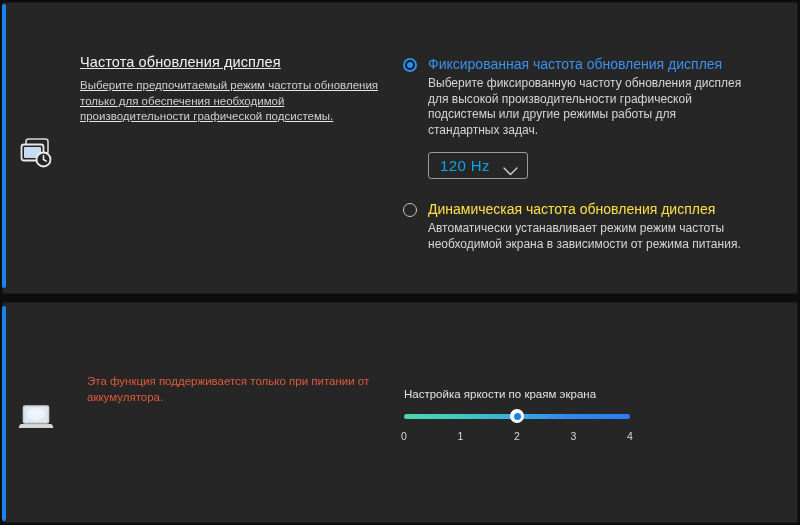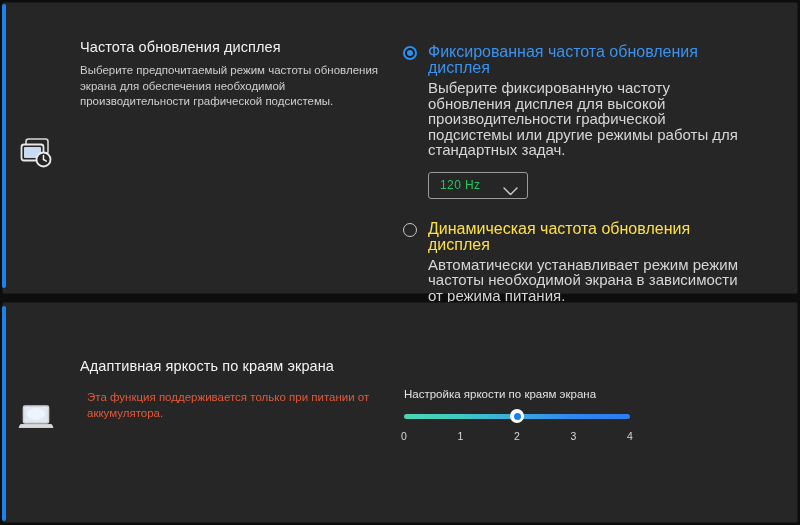--- a/index.html
+++ b/index.html
@@ -110,29 +110,30 @@
     left: 2px; top: 2px;
     width: 6px; height: 6px;
     border-radius: 50%;
     background: #2a8ff0;
   }
   .radio.off {
     border: 1.4px solid #c7c7c7;
     background: transparent;
   }
   .radio-label {
-    font-size: 16px;
+    font-size: 14px;
     line-height: 16px;
     display: block;
+    margin-top: 12px;
   }
   .radio-label.sel { color: #3b92ef; }
   .radio-label.unsel { color: #fde047; }
 
   .radio-desc {
-    font-size: 15px;
+    font-size: 12px;
     line-height: 15.5px;
     color: #d6d6d6;
     margin: 4px 0 0 0;
     padding-left: 28px;
     max-width: 330px;
   }
   .radio-note {
     font-size: 11.5px;
     line-height: 15.5px;
     color: #e05a3c;
@@ -149,22 +150,22 @@
     height: 27px;
     border: 1px solid #9a9a9a;
     border-radius: 3px;
     background: #262626;
     box-sizing: border-box;
     display: flex;
     align-items: center;
     cursor: pointer;
   }
   .dropdown-value {
-    font-size: 12px;
-    color: #22c55e;
+    font-size: 15px;
+    color: #0ea5e9;
     padding-left: 11px;
     letter-spacing: .4px;
   }
   .chevron {
     position: absolute;
     right: 9px;
     top: 9px;
   }
 
   
@@ -246,23 +247,23 @@
     <svg width="40" height="40" viewBox="0 0 40 40">
       <rect x="8" y="5" width="22" height="15" rx="2.5" fill="none" stroke="#d8d8d8" stroke-width="1.6"></rect>
       <rect x="3.5" y="10.5" width="22" height="16" rx="2.5" fill="#262626" stroke="#e8e8e8" stroke-width="1.8"></rect>
       <rect x="6" y="13" width="17" height="11" rx="1" fill="#c7dcf2"></rect>
       <circle cx="25.5" cy="25.5" r="7" fill="#262626" stroke="#ededed" stroke-width="1.8"></circle>
       <line x1="25.5" y1="21.5" x2="25.5" y2="25.5" stroke="#ededed" stroke-width="1.5" stroke-linecap="round"></line>
       <line x1="25.5" y1="25.5" x2="28.3" y2="27.2" stroke="#ededed" stroke-width="1.5" stroke-linecap="round"></line>
     </svg>
   </div>
 
-  <div class="left-col" style="top:39px;">
+  <div class="left-col" style="top:54px;text-decoration:underline;">
     <h2 class="section-title">Частота обновления дисплея</h2>
-    <p class="section-desc">Выберите предпочитаемый режим  частоты обновления экрана для обеспечения необходимой производительности графической подсистемы.</p>
+    <p class="section-desc">Выберите предпочитаемый режим  частоты обновления только для обеспечения необходимой производительности графической подсистемы.</p>
   </div>
 
   <div class="right-col" style="top:44px;">
 
     <div class="radio-row">
       <span class="radio on"></span>
       <span class="radio-label sel">Фиксированная частота обновления дисплея</span>
     </div>
     <p class="radio-desc">Выберите фиксированную частоту обновления дисплея для высокой производительности графической подсистемы или другие режимы работы для стандартных задач.</p>
 
@@ -287,21 +288,20 @@
 
   <div class="glyph" style="left:18px; top:403px;">
     <svg width="40" height="32" viewBox="0 0 40 32">
       <rect x="5.5" y="3" width="25" height="17" rx="1.5" fill="#dfe9f5" stroke="#cfcfcf" stroke-width="1.6"></rect>
       <ellipse cx="18" cy="11" rx="9" ry="6" fill="#eef4fb"></ellipse>
       <path d="M2.5 21.5 H33.5 L35 24.5 H1 Z" fill="#d9d9d9" stroke="#cfcfcf" stroke-width="1"></path>
     </svg>
   </div>
 
   <div class="left-col" style="top:358px;">
-    <h2 class="section-title">Адаптивная яркость по краям экрана</h2>
     <p class="warn-text">Эта функция поддерживается только при питании от аккумулятора.</p>
   </div>
 
   <div class="slider-block">
     <div class="slider-caption">Настройка яркости по краям экрана</div>
     <div class="slider-track-wrap">
       <div class="slider-track"></div>
       <div class="slider-thumb" id="slider-thumb" style="left: 106px;"></div>
     </div>
     <div class="slider-ticks" id="slider-ticks">

